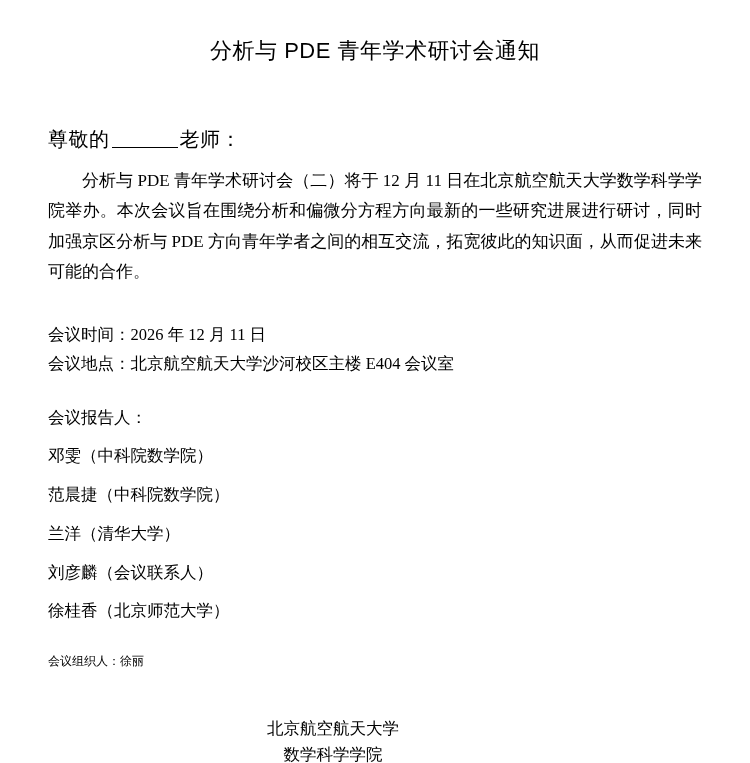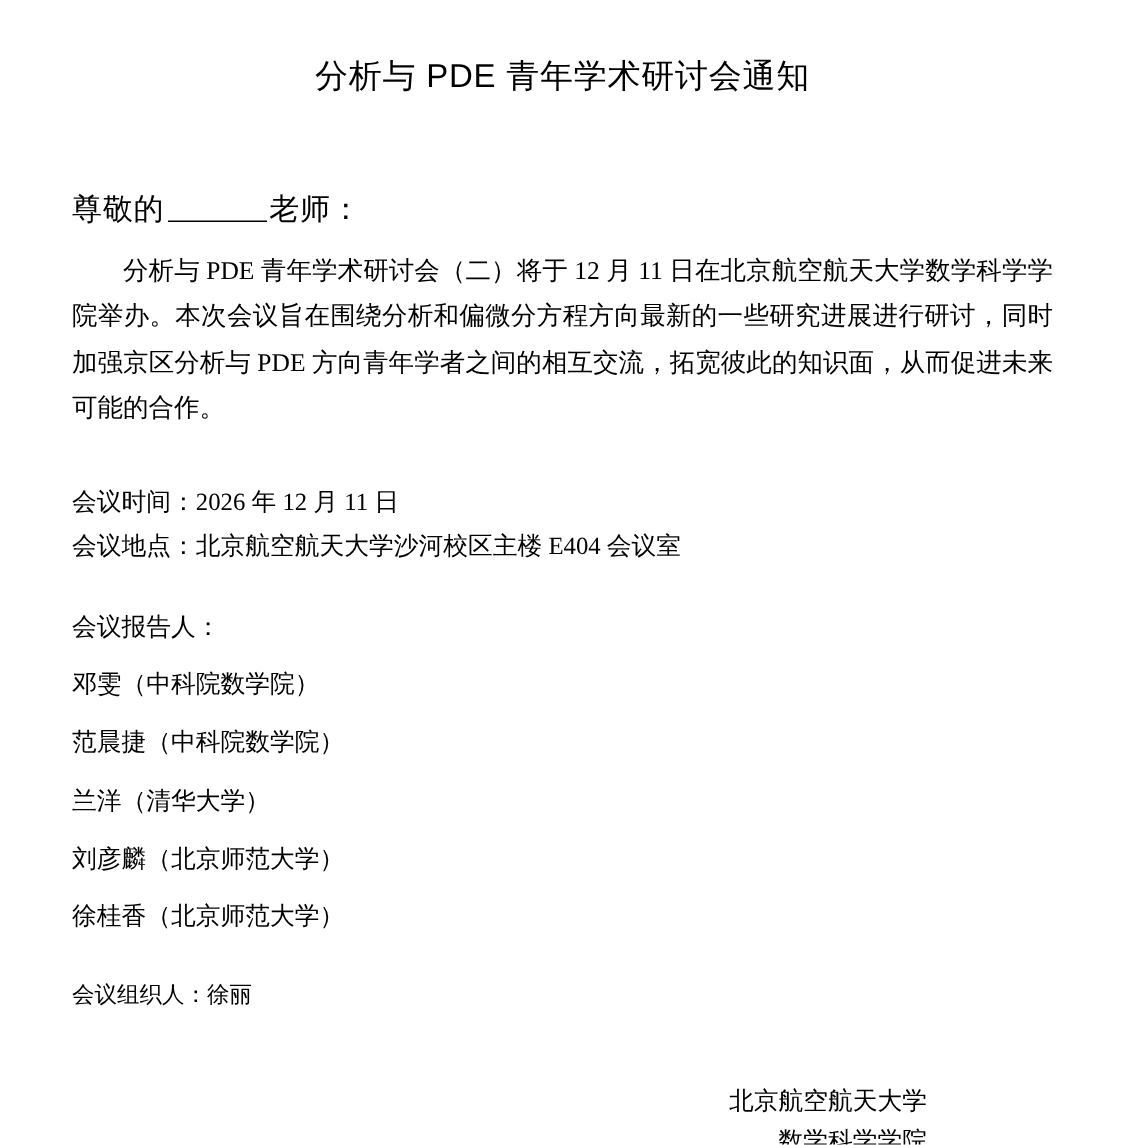--- a/index.html
+++ b/index.html
@@ -62,32 +62,33 @@
     margin-top: 26px;
     font-size: 16.5px;
     line-height: 1.62;
   }
   .speaker-item {
     white-space: nowrap;
     margin-top: 12px;
   }
   .contact-block {
     margin-top: 26px;
-    font-size: 15px;
+    font-size: 12px;
     line-height: 1.75;
   }
   .signature {
     margin-top: 44px;
     text-align: right;
     font-size: 16.5px;
     line-height: 1.6;
     padding-right: 84px;
   }
   .sig-line {
     white-space: nowrap;
+    text-align: center;
   }
 </style>
 </head>
 <body>
 
 <div class="page">
 
   <h1 class="doc-title">分析与 PDE 青年学术研讨会通知</h1>
 
   <div class="salutation">
@@ -99,21 +100,21 @@
   <div class="meta-block">
     <div class="meta-line">会议时间：2026 年 12 月 11 日</div>
     <div class="meta-line">会议地点：北京航空航天大学沙河校区主楼 E404 会议室</div>
   </div>
 
   <div class="speakers-block">
     <div class="speaker-item">会议报告人：</div>
     <div class="speaker-item">邓雯（中科院数学院）</div>
     <div class="speaker-item">范晨捷（中科院数学院）</div>
     <div class="speaker-item">兰洋（清华大学）</div>
-    <div class="speaker-item">刘彦麟（北京师范大学）</div>
+    <div class="speaker-item">刘彦麟（会议联系人）</div>
     <div class="speaker-item">徐桂香（北京师范大学）</div>
   </div>
 
   <div class="contact-block">
     <div class="meta-line">会议组织人：徐丽</div>
   </div>
 
   <div class="signature">
     <div class="sig-line">北京航空航天大学</div>
     <div class="sig-line">数学科学学院</div>

